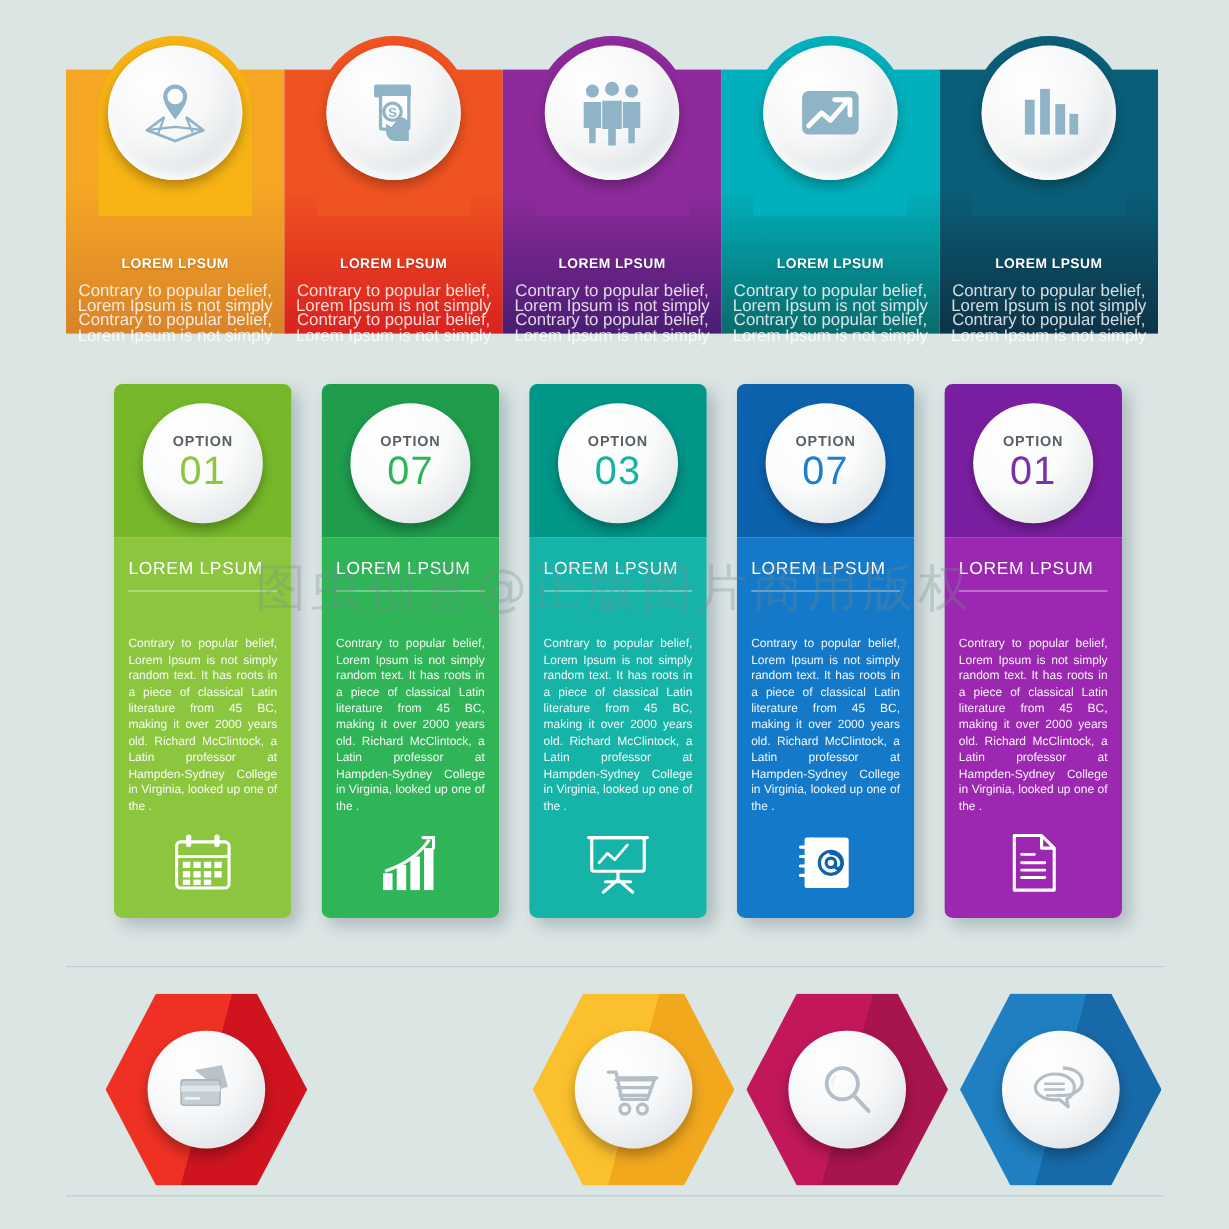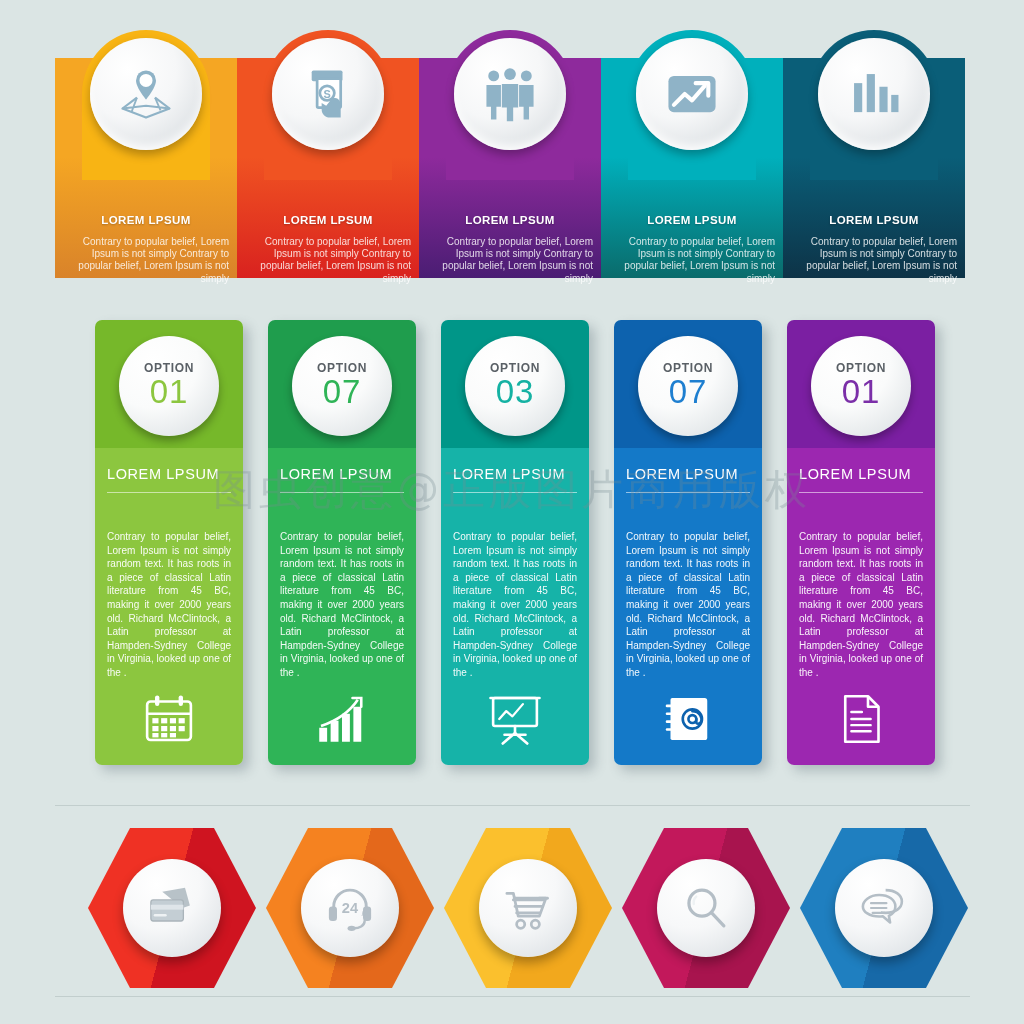--- a/index.html
+++ b/index.html
@@ -34,22 +34,22 @@
   .top-card .tc-circle svg { width:58px; height:58px; display:block; }
   .top-card .tc-title {
     position:absolute; left:0; right:0; top:156px;
     text-align:center; color:#fff; font-weight:bold;
     font-size:11.5px; letter-spacing:.4px;
     text-shadow:0 1px 2px rgba(0,0,0,.25);
     z-index:3;
   }
   .top-card .tc-body {
     position:absolute; left:8px; right:8px; top:178px;
-    text-align:right; color:rgba(255,255,255,.82);
-    font-size:10px; line-height:12.2px;
+    text-align:center; color:rgba(255,255,255,.82);
+    font-size:14px; line-height:12.2px;
     z-index:3;
   }
 
   
   .mid-row { position:absolute; left:95px; top:320px; width:835px; height:445px; }
   .mid-card {
     position:absolute; top:0; width:148px; height:445px;
     border-radius:7px;
     box-shadow:6px 6px 12px rgba(80,100,110,.32);
     overflow:hidden;
@@ -346,36 +346,20 @@
           <span>
             <svg viewBox="0 0 64 64" fill="none">
       <path d="M20 12 48 7l6 22-9 3z" fill="#b8c2c8"></path>
       <rect x="6" y="22" width="40" height="26" rx="3" fill="#c4ced4" stroke="#aab4ba" stroke-width="1.6"></rect>
       <rect x="6" y="28" width="40" height="6" fill="#dfe5e9"></rect>
       <path d="M11 41h13" stroke="#eef2f4" stroke-width="3" stroke-linecap="round"></path>
     </svg>
           </span>
         </div>
       </div>
-      <div class="hex-item" style="left: 178px;">
-        <div class="hex-shape" style="background: linear-gradient(105deg, rgb(245, 130, 32) 0%, rgb(245, 130, 32) 50%, rgb(228, 104, 27) 50%, rgb(228, 104, 27) 100%);"></div>
-        <div class="hex-circle">
-          <span>
-            <svg viewBox="0 0 64 64" fill="none" stroke="#b4bec6" stroke-width="3.6" stroke-linecap="round">
-      <path d="M12 34v-4a20 20 0 0 1 40 0v4"></path>
-      <rect x="6" y="30" width="10" height="18" rx="4" fill="#b4bec6" stroke="none"></rect>
-      <rect x="48" y="30" width="10" height="18" rx="4" fill="#b4bec6" stroke="none"></rect>
-      <path d="M50 48c0 6-7 9-13 9" stroke-width="3"></path>
-      <ellipse cx="34" cy="57" rx="5" ry="3.2" fill="#b4bec6" stroke="none"></ellipse>
-      <text x="32" y="38" font-size="18" font-weight="bold" fill="#b4bec6" stroke="none" text-anchor="middle" font-family="sans-serif">24</text>
-      <text x="46" y="42" font-size="10" font-style="italic" fill="#b4bec6" stroke="none" font-family="sans-serif">h</text>
-    </svg>
-          </span>
-        </div>
-      </div>
       <div class="hex-item" style="left: 356px;">
         <div class="hex-shape" style="background: linear-gradient(105deg, rgb(251, 192, 45) 0%, rgb(251, 192, 45) 50%, rgb(242, 168, 29) 50%, rgb(242, 168, 29) 100%);"></div>
         <div class="hex-circle">
           <span>
             <svg viewBox="0 0 64 64" fill="none" stroke="#b4bec6" stroke-width="3.4" stroke-linecap="round" stroke-linejoin="round">
       <path d="M6 14h8l6 28h26l8-22H17"></path>
       <path d="M14 22h38M16 30h34M18 38h28"></path>
       <circle cx="23" cy="52" r="5"></circle>
               <circle cx="41" cy="52" r="5"></circle>
       <path d="M46 20h10"></path>

